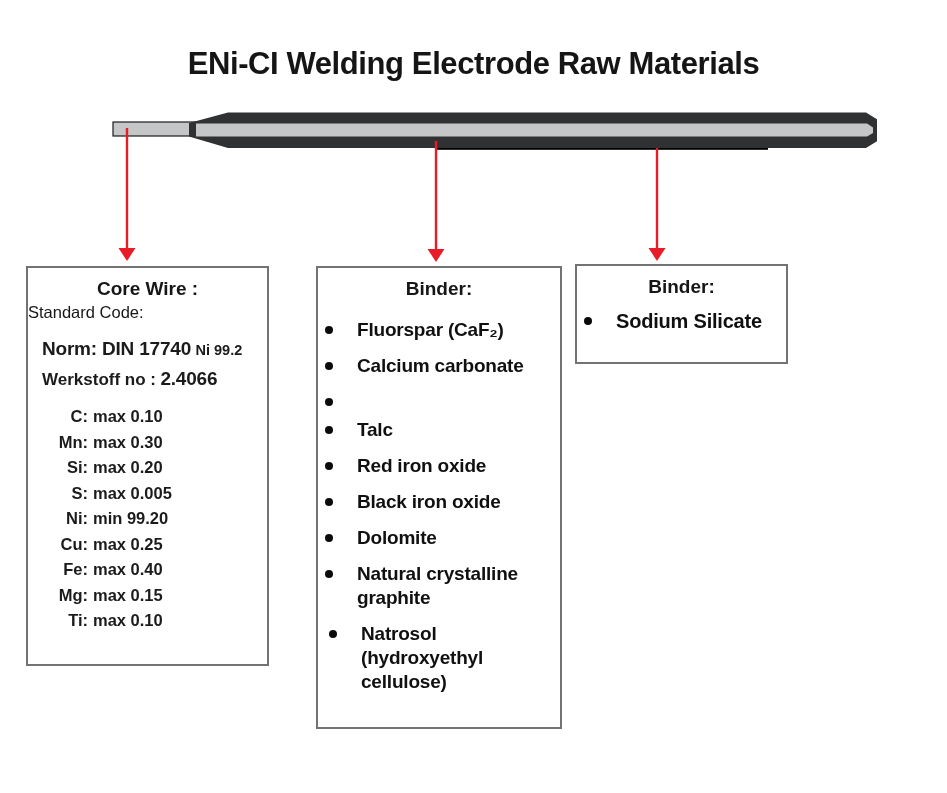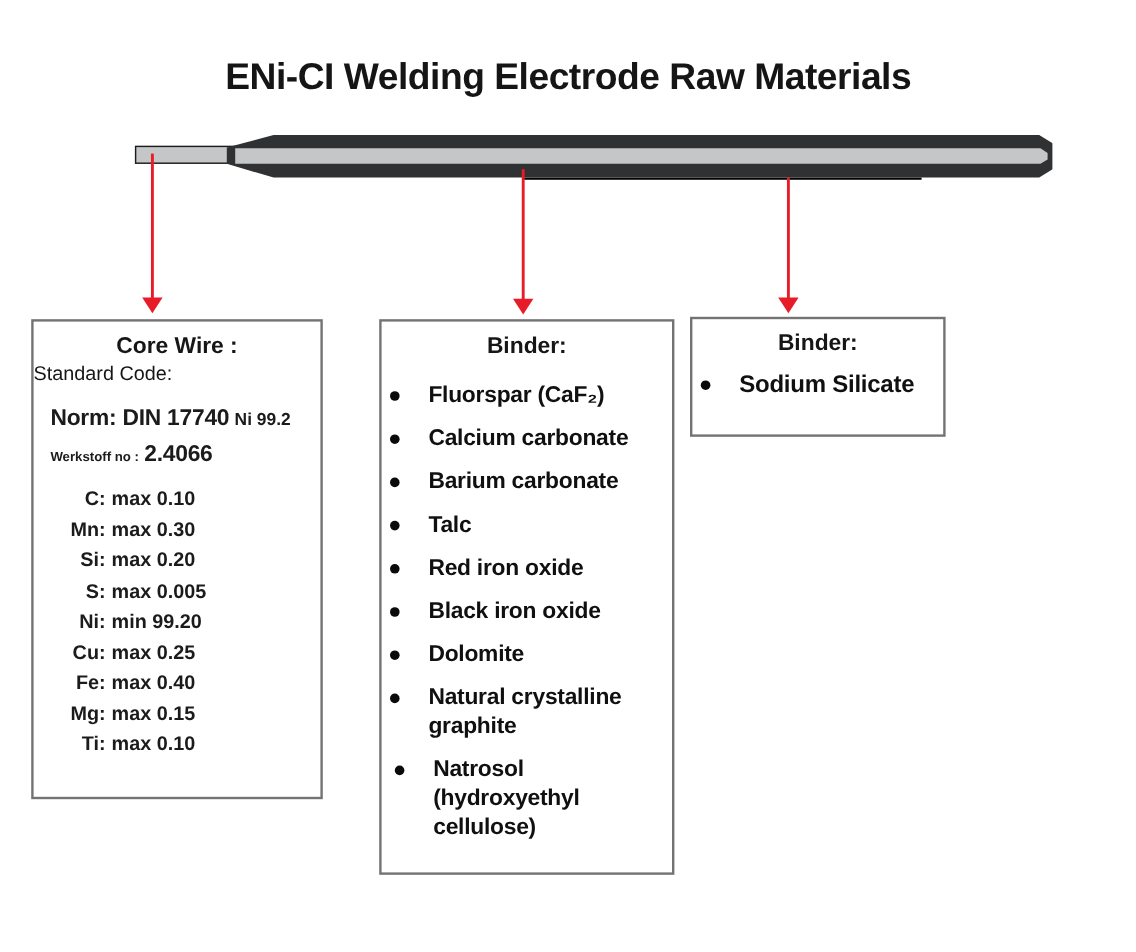--- a/index.html
+++ b/index.html
@@ -75,21 +75,21 @@
 
   <div class="rbox box-core">
     <div class="box-heading">Core Wire :</div>
     <div class="box-subheading">Standard Code:</div>
 
     <div class="code-line">
       <span class="code-main">Norm: DIN 17740</span>
       <span class="code-small">Ni 99.2</span>
     </div>
     <div class="code-line second">
-      <span class="code-small" style="font-size:11px;">Werkstoff no :</span>
+      <span class="code-small" style="font-size:17px;">Werkstoff no :</span>
       <span class="code-main">2.4066</span>
     </div>
 
     <div class="composition">
       <span class="comp-el">C:</span>
       <span class="comp-val">max 0.10</span>
       <span class="comp-el">Mn:</span>
       <span class="comp-val">max 0.30</span>
       <span class="comp-el">Si:</span>
       <span class="comp-val">max 0.20</span>
@@ -114,21 +114,20 @@
       <li class="bullet-item">
           <span class="dot"></span>
           <span>Fluorspar (CaF₂)</span>
         </li>
       <li class="bullet-item">
           <span class="dot"></span>
           <span>Calcium carbonate</span>
         </li>
       <li class="bullet-item">
           <span class="dot"></span>
-          <span>Barium carbonate</span>
         </li>
       <li class="bullet-item">
           <span class="dot"></span>
           <span>Talc</span>
         </li>
       <li class="bullet-item">
           <span class="dot"></span>
           <span>Red iron oxide</span>
         </li>
       <li class="bullet-item">

